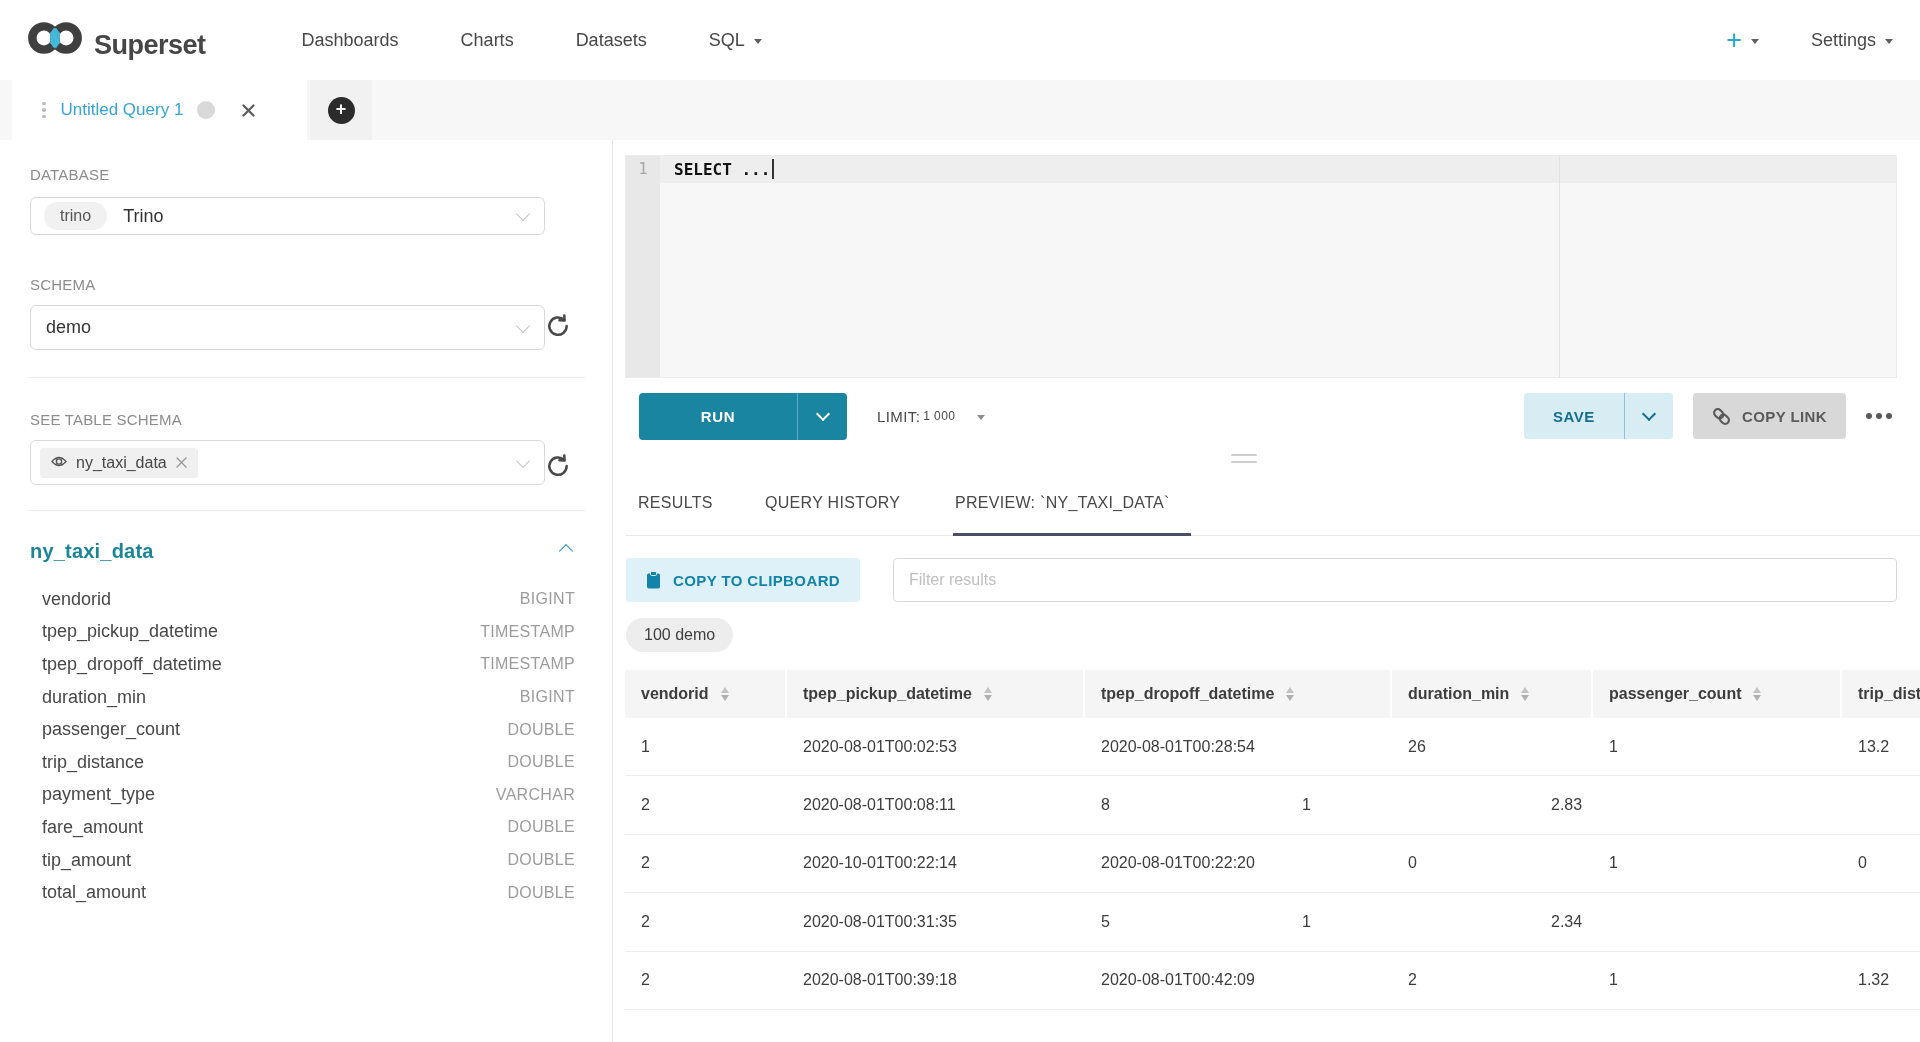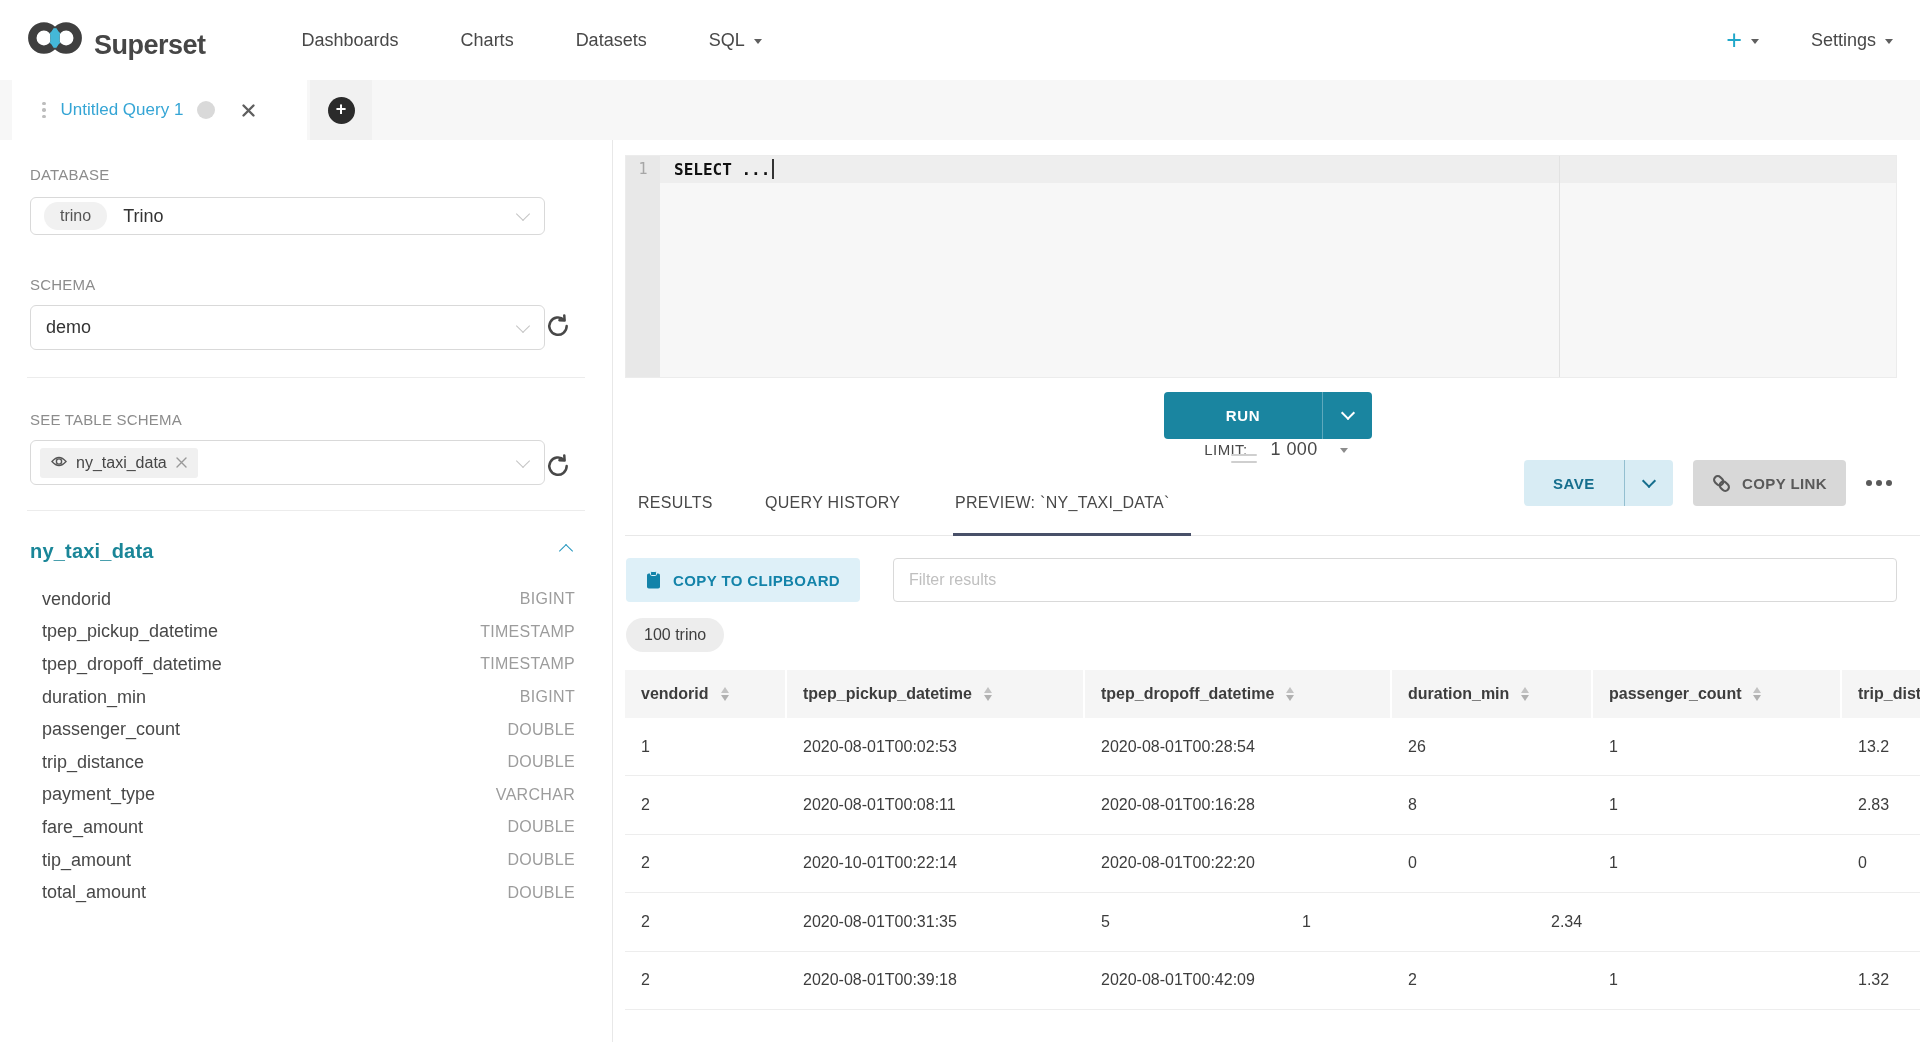--- a/index.html
+++ b/index.html
@@ -67,31 +67,31 @@
     border:1px solid #ececec; }
   .gutter { position:absolute; left:0; top:0; width:34px; height:100%; background:#e8e8e8; }
   .lineno { display:block; text-align:center; padding-top:4px; font-family:"DejaVu Sans Mono", monospace;
     font-size:15px; color:#a6a6a6; }
   .active-line { position:absolute; left:34px; top:0; right:0; height:27px; background:rgba(0,0,0,0.035); }
   .code-line { position:absolute; left:48px; top:3px; font-family:"DejaVu Sans Mono", monospace;
     font-size:16px; font-weight:700; color:#111; display:flex; align-items:center; }
   .cursor-bar { width:2px; height:20px; background:#333; margin-left:2px; }
   .print-margin { position:absolute; left:933px; top:0; width:1px; height:100%; background:#e2e2e2; }
 
-  .toolbar { position:absolute; left:12px; top:252px; width:1272px; height:48px; display:flex; align-items:center;flex-direction:column; }
+  .toolbar { position:absolute; left:12px; top:252px; width:1272px; height:48px; display:flex; align-items:center; }
   .run-group { display:flex; margin-left:14px; cursor:pointer; }
   .run-main { width:158px; height:47px; background:#1a85a0; border-radius:4px 0 0 4px; color:#fff;
     font-size:15px; font-weight:700; letter-spacing:0.6px; display:flex; align-items:center; justify-content:center; }
   .run-arrow { width:50px; height:47px; background:#1a85a0; border-radius:0 4px 4px 0;
     border-left:1px solid rgba(255,255,255,0.3); display:flex; align-items:center; justify-content:center; }
   .chev-btn { width:10px; height:10px; border-right:2.4px solid #fff; border-bottom:2.4px solid #fff;
     transform:rotate(45deg); margin-top:-5px; }
   .limit-wrap { display:flex; align-items:center; margin-left:30px; cursor:pointer; }
   .limit-label { font-size:15px; color:#484848; letter-spacing:0.4px; }
-  .limit-value { font-size:18px; color:#484848; margin-left:23px; letter-spacing:0.4px; }
+  .limit-value { font-size:12px; color:#484848; margin-left:3px; letter-spacing:0.4px; }
   .limit-wrap .caret { border-top-color:#8c8c8c; margin-left:22px; }
   .toolbar-right { margin-left:auto; display:flex; align-items:center; }
   .save-group { display:flex; cursor:pointer; }
   .save-main { width:100px; height:46px; background:#d8ecf4; border-radius:4px 0 0 4px; color:#156e8d;
     font-size:15px; font-weight:700; letter-spacing:0.5px; display:flex; align-items:center; justify-content:center; }
   .save-arrow { width:49px; height:46px; background:#d8ecf4; border-radius:0 4px 4px 0;
     border-left:1px solid rgba(21,110,141,0.35); display:flex; align-items:center; justify-content:center; }
   .save-arrow .chev-btn { border-color:#156e8d; }
   .copylink-btn { height:46px; background:#d8d8d8; border-radius:4px; margin-left:20px; padding:0 19px;
     display:flex; align-items:center; cursor:pointer; }
@@ -359,21 +359,21 @@
         <svg width="15" height="18" viewBox="0 0 15 18">
             <rect x="1" y="2.5" width="13" height="15" rx="1.8" fill="#1383a9"></rect>
             <rect x="4.5" y="0.5" width="6" height="4" rx="1.2" fill="#1383a9" stroke="#def0f8" stroke-width="1"></rect>
           </svg>
       </span>
       <span>COPY TO CLIPBOARD</span>
     </div>
     <input class="filter-input" type="text" placeholder="Filter results" style="">
   </div>
 
-  <span class="rows-badge">100 trino</span>
+  <span class="rows-badge">100 demo</span>
 
   <div class="grid">
     <div class="grid-inner">
       <div class="thead">
         <div class="thcell c0">
           <span>vendorid</span>
           <span class="sort">
               <i class="tri-up"></i>
               <i class="tri-down"></i>
             </span>
@@ -416,21 +416,20 @@
         <div class="tcell c0">1</div>
         <div class="tcell c1">2020-08-01T00:02:53</div>
         <div class="tcell c2">2020-08-01T00:28:54</div>
         <div class="tcell c3">26</div>
         <div class="tcell c4">1</div>
         <div class="tcell c5">13.2</div>
       </div>
       <div class="trow">
         <div class="tcell c0">2</div>
         <div class="tcell c1">2020-08-01T00:08:11</div>
-        <div class="tcell c2">2020-08-01T00:16:28</div>
         <div class="tcell c3">8</div>
         <div class="tcell c4">1</div>
         <div class="tcell c5">2.83</div>
       </div>
       <div class="trow">
         <div class="tcell c0">2</div>
         <div class="tcell c1">2020-10-01T00:22:14</div>
         <div class="tcell c2">2020-08-01T00:22:20</div>
         <div class="tcell c3">0</div>
         <div class="tcell c4">1</div>

